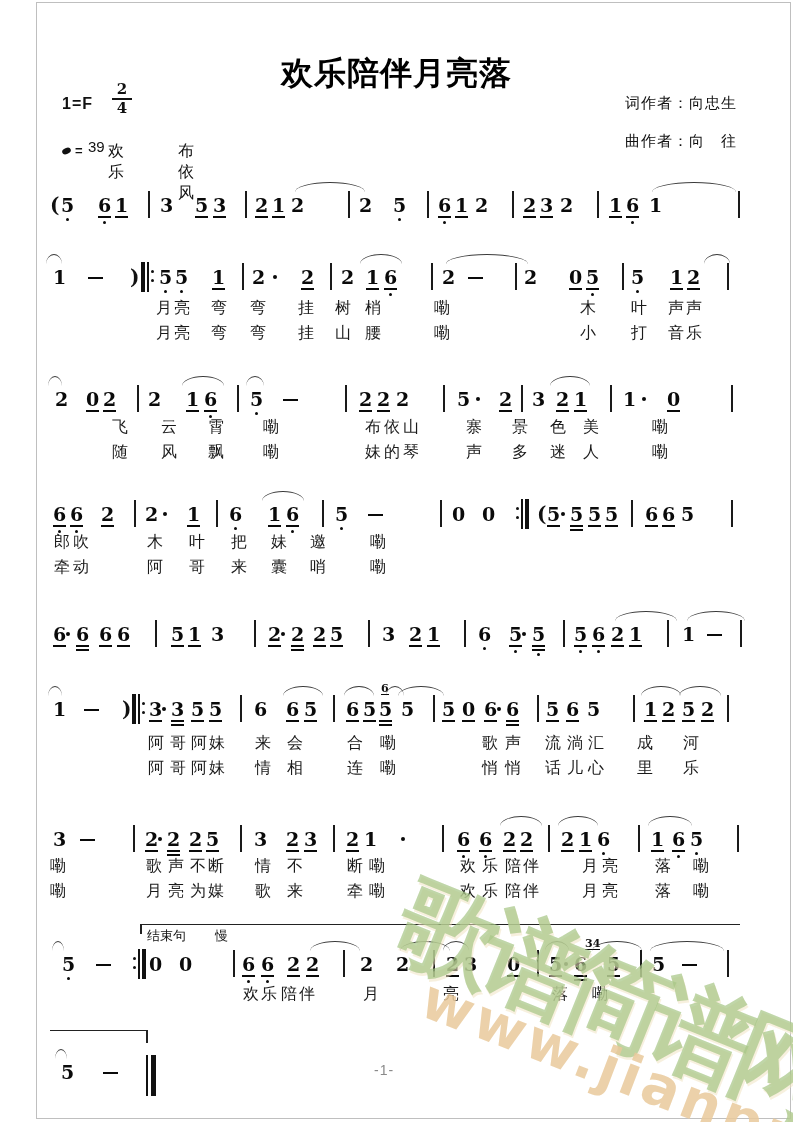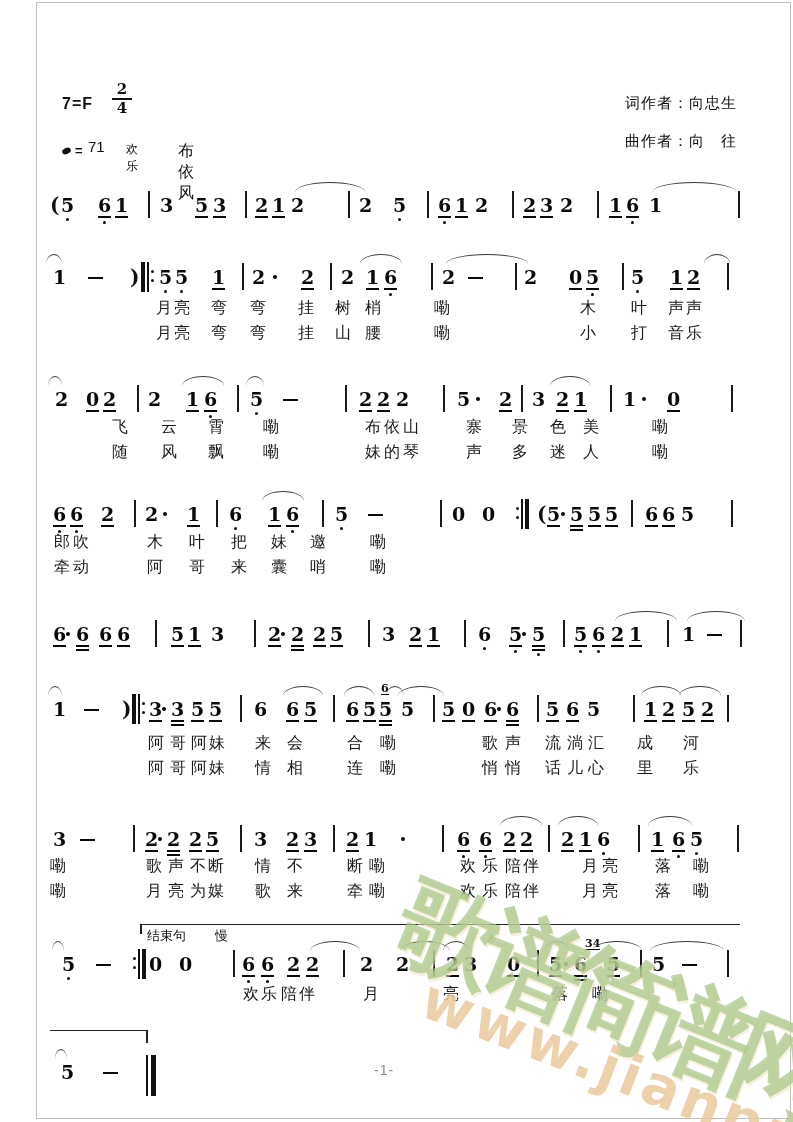--- a/index.html
+++ b/index.html
@@ -10,21 +10,21 @@
          font-size:32px;font-weight:bold;letter-spacing:1px;color:#000;}
   .key{position:absolute;left:62px;top:95px;font-size:16px;font-weight:bold;letter-spacing:1px;}
   .meter{position:absolute;left:112px;top:82px;width:20px;text-align:center;
          font-family:"DejaVu Serif",serif;font-weight:bold;font-size:15px;line-height:15px;}
   .meter .mline{height:2px;background:#111;margin:1px 0;}
   .tempo{position:absolute;left:60px;top:136px;font-size:15px;}
   .notehead{position:absolute;left:2px;top:12px;width:9px;height:6px;background:#111;
             border-radius:50%;transform:rotate(-22deg);}
   .teq{position:absolute;left:15px;top:7px;font-size:13px;font-weight:bold;}
   .tnum{position:absolute;left:28px;top:2px;font-size:15px;}
-  .tw{position:absolute;left:66px;top:5px;font-size:12px;}
+  .tw{position:absolute;left:48px;top:5px;font-size:16px;}
   .tw2{position:absolute;left:118px;top:5px;font-size:16px;}
   .credit{position:absolute;right:56px;font-size:15px;letter-spacing:1px;text-align:right;}
   .lyricist{top:94px;} .composer{top:132px;}
   .pagenum{position:absolute;left:374px;top:1062px;font-size:14px;color:#8a8a8a;letter-spacing:1px;}
 
   
   #score{position:absolute;left:0;top:0;width:793px;height:1122px;}
   .score-line{position:absolute;left:0;width:793px;height:0;}
   .nt{position:absolute;top:0;width:13px;margin-left:-1px;text-align:center;
       font-family:"DejaVu Serif",serif;font-weight:bold;font-size:19px;line-height:20px;color:#0a0a0a;}
@@ -58,32 +58,33 @@
   .wm-url{position:absolute;left:436px;top:966px;font-size:56px;font-weight:bold;white-space:nowrap;
           color:rgba(233,201,155,0.85);transform:rotate(21deg);transform-origin:left top;
           letter-spacing:4px;pointer-events:none;font-family:"DejaVu Sans",sans-serif;}
 </style>
 </head>
 <body>
 
 <div class="page">
   <div class="frame"></div>
 
-
-  <div class="key">7=F</div>
+  <div class="title">欢乐陪伴月亮落</div>
+
+  <div class="key">1=F</div>
   <div class="meter">
     <div class="mnum">2</div>
     <div class="mline"></div>
     <div class="mden">4</div>
   </div>
 
   <div class="tempo">
     <span class="notehead"></span>
     <span class="teq">=</span>
-    <span class="tnum">71</span>
+    <span class="tnum">39</span>
     <span class="tw">欢乐</span>
     <span class="tw2">布依风</span>
   </div>
 
   <div class="credit lyricist">词作者：向忠生</div>
   <div class="credit composer">曲作者：向　往</div>
 
   <div id="score">
       <div class="score-line" style="top: 195px;">
         <div class="paren" style="left: 50px;">(</div>

